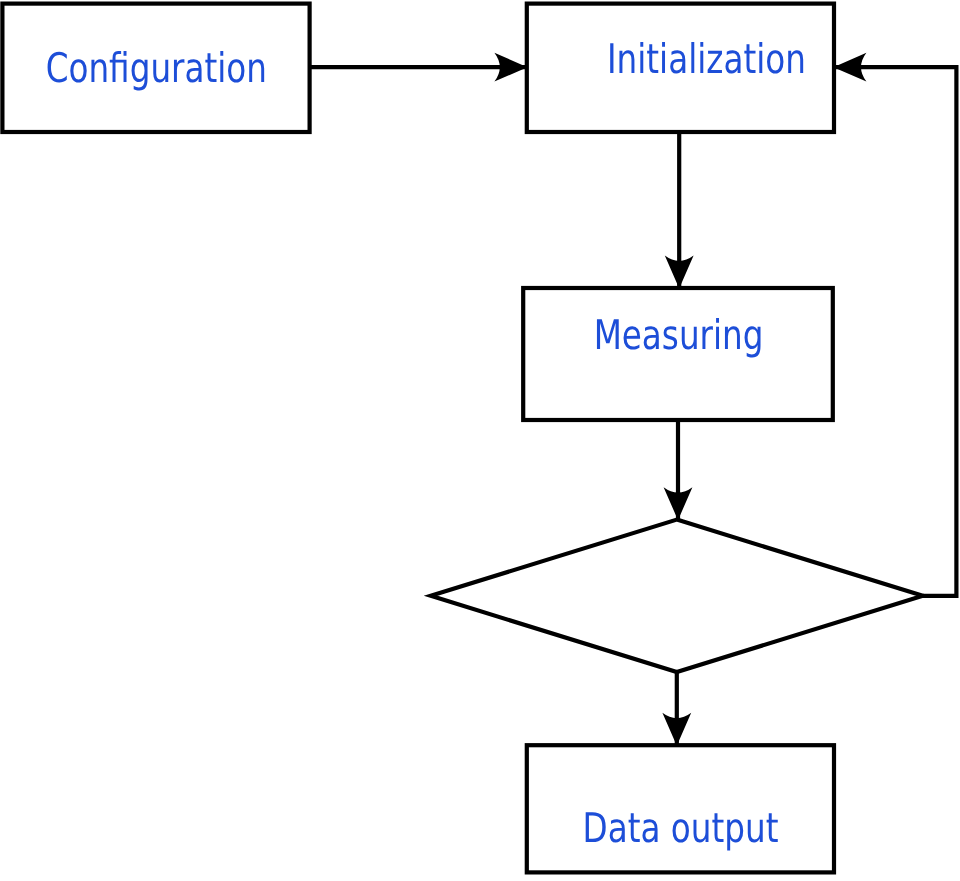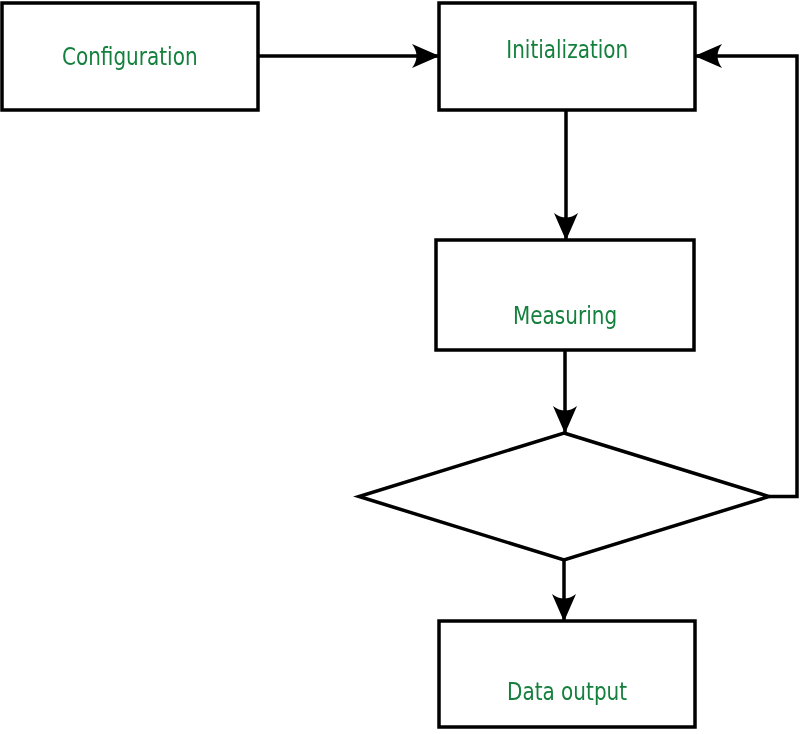--- a/index.html
+++ b/index.html
@@ -20,35 +20,35 @@
     left: 0;
     top: 0;
     width: 800px;
     height: 734px;
   }
   .node-label {
     position: absolute;
     display: flex;
     align-items: center;
     justify-content: center;
-    color: #15803d;
-    font-size: 25px;
+    color: #1d4ed8;
+    font-size: 34px;
     line-height: 1;
     white-space: nowrap;
     pointer-events: none;
   }
   .node-label > span {
     display: inline-block;
     transform: scaleX(0.8);
     transform-origin: center center;
   }
   
   .lbl-configuration { left: 2px;   top: 3px;   width: 256px; height: 107px; }
-  .lbl-initialization{ left: 439px; top: 3px;   width: 256px; height: 93px; }
-  .lbl-measuring     { left: 436px; top: 240px; width: 258px; height: 80px; margin-top: 35px; }
+  .lbl-initialization{ left: 461px; top: 3px;   width: 256px; height: 93px; }
+  .lbl-measuring     { left: 436px; top: 240px; width: 258px; height: 80px; }
   .lbl-cycle         { left: 359px; top: 433px; width: 410px; height: 127px; }
   .lbl-output        { left: 439px; top: 638px; width: 256px; height: 106px; }
 </style>
 </head>
 <body>
 
 <div class="canvas">
 
   <svg class="shapes" viewBox="0 0 800 734" xmlns="http://www.w3.org/2000/svg">
     <defs>

